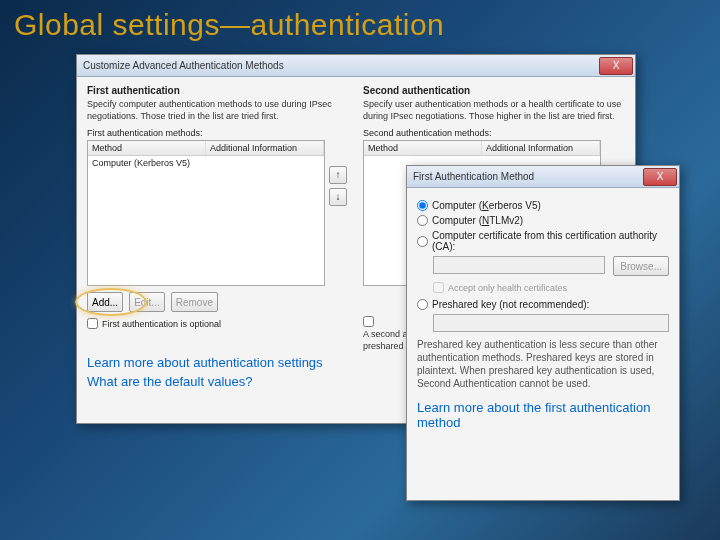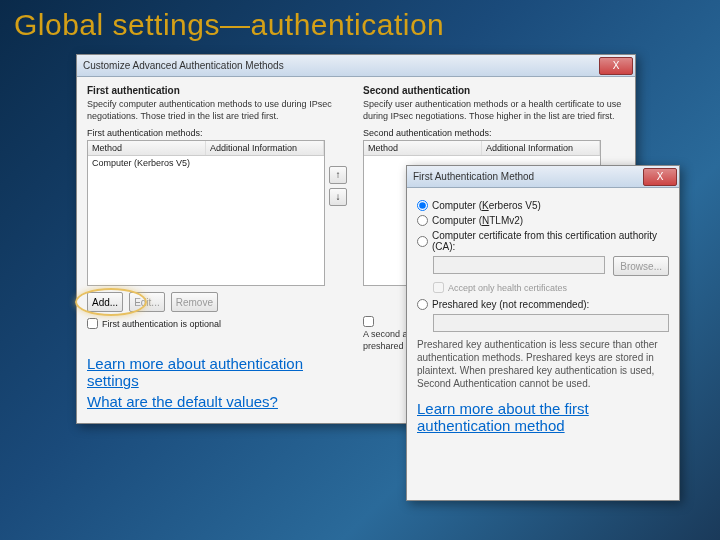--- a/index.html
+++ b/index.html
@@ -19,21 +19,21 @@
 .listhdr span{padding:2px 4px;border-right:1px solid #ddd}
 .listrow{font-size:9px;padding:2px 4px}
 .updown{position:absolute;right:-22px;top:26px;display:flex;flex-direction:column;gap:4px}
 .sqbtn{width:18px;height:18px;border:1px solid #999;background:linear-gradient(#fafafa,#e4e4e4);font-size:10px;text-align:center;line-height:15px;cursor:pointer;border-radius:2px}
 .btnrow{display:flex;gap:6px;margin-top:6px}
 .btn{height:20px;padding:0 4px;border:1px solid #999;background:linear-gradient(#fafafa,#e4e4e4);font-size:10px;border-radius:2px;cursor:pointer;display:inline-flex;align-items:center}
 .btn.disabled{color:#999}
 .highlight-ring{position:absolute;border:2px solid #e8c060;border-radius:50%/50%;box-shadow:0 0 6px rgba(232,192,96,.6)}
 .chk{display:flex;align-items:center;gap:4px;font-size:9px;margin-top:6px}
 .chk input{width:11px;height:11px}
-.link{color:#0066cc;text-decoration:underline;font-size:15px;cursor:pointer;display:block;margin-top:4px}
+.link{color:#0066cc;font-size:13px;cursor:pointer;display:block;margin-top:4px}
 .radio{display:flex;align-items:center;gap:4px;font-size:10px;margin:4px 0}
 .radio input{width:11px;height:11px}
 .txt{width:100%;height:18px;border:1px solid #aaa;background:#fff;font-size:9px;padding:0 3px}
 .txt.dis{background:#f0f0f0;color:#999}
 .note{font-size:10px;color:#555;margin-top:6px;line-height:1.3}
 .dlg-btns{display:flex;justify-content:flex-end;gap:6px;padding:6px 10px;border-top:1px solid #ddd;background:#f0f0f0}
 .u{text-decoration:underline}
 </style>
 </head>
 <body>

